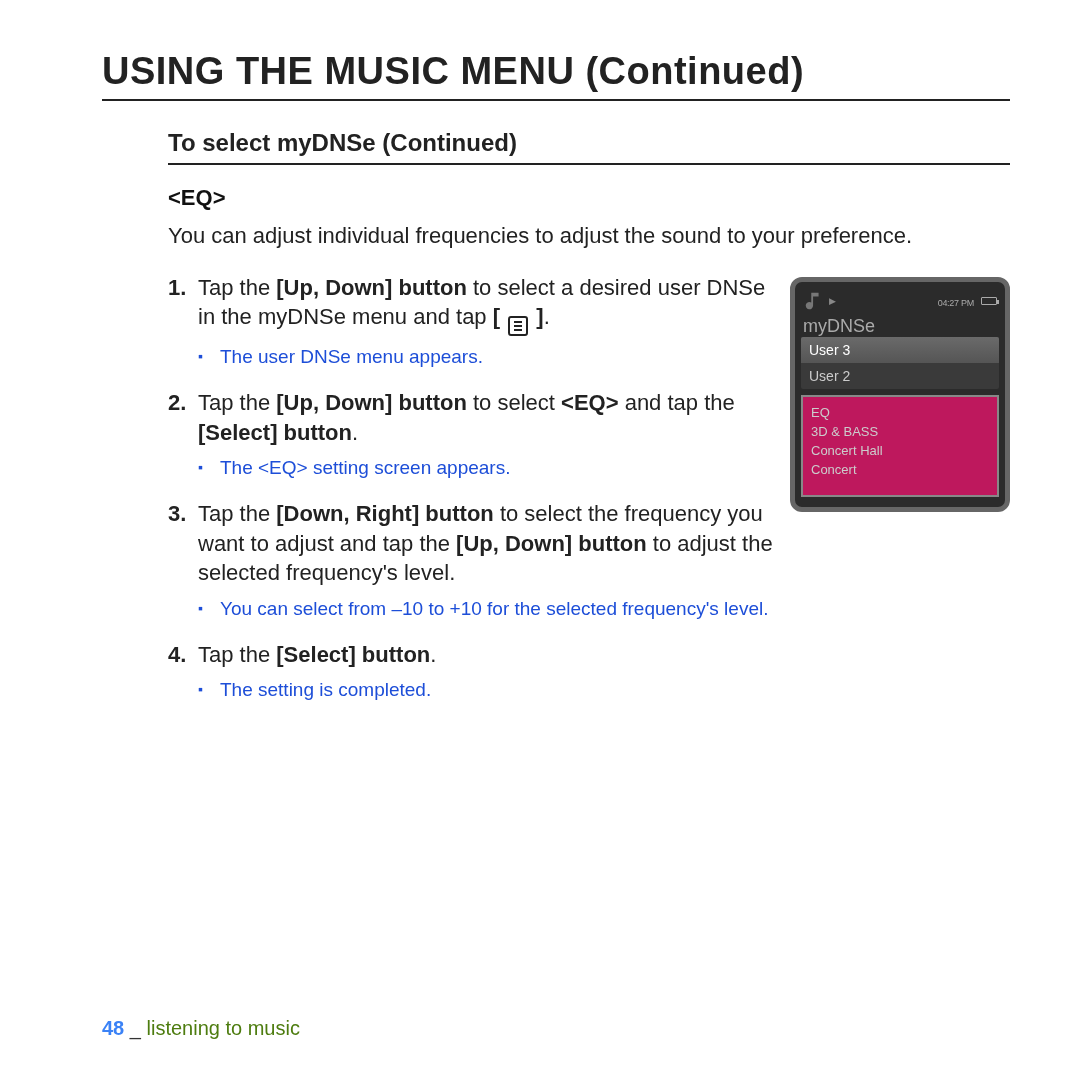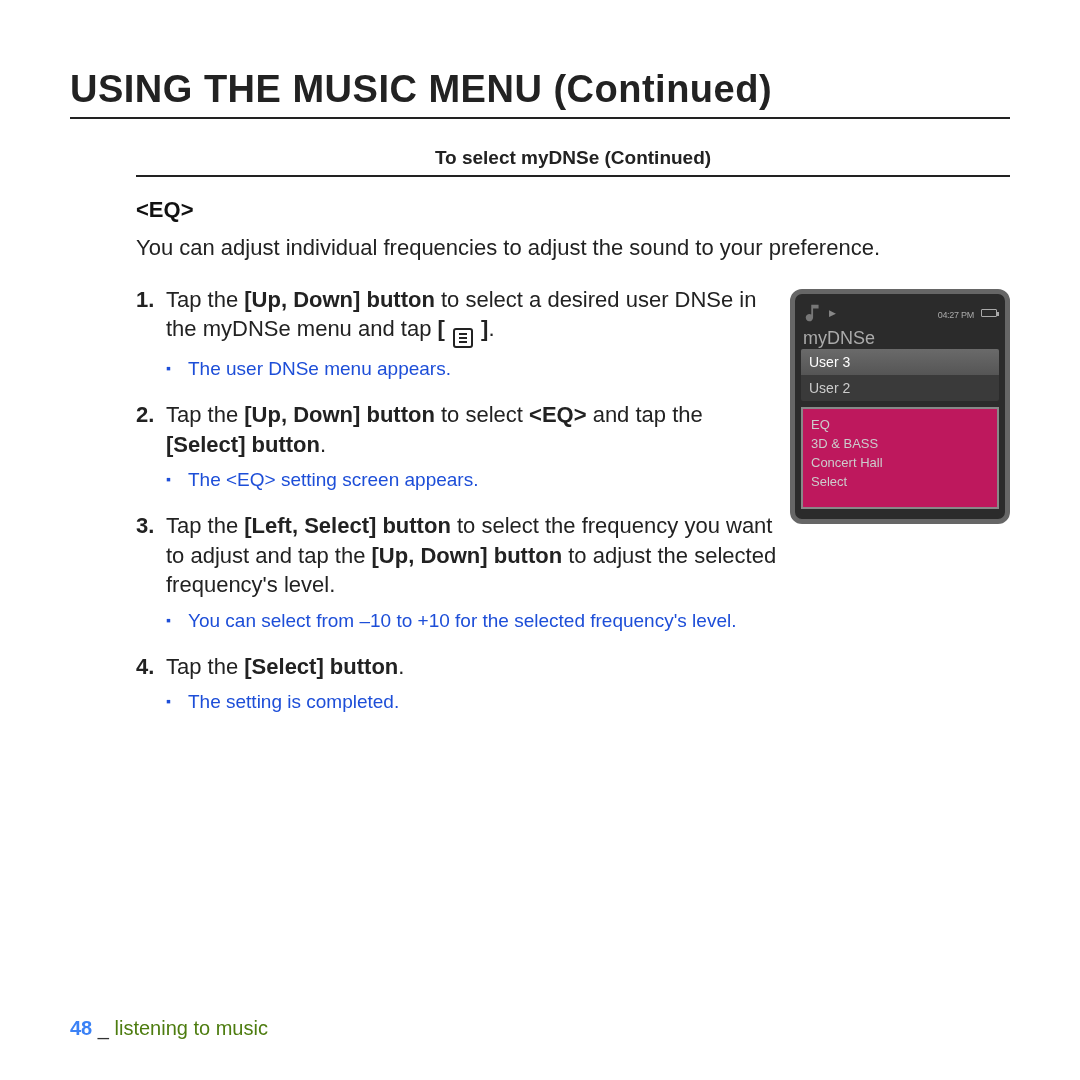--- a/index.html
+++ b/index.html
@@ -1,20 +1,20 @@
 <!DOCTYPE html>
 <html><head>
 <meta charset="utf-8">
 <style>
   * { box-sizing: border-box; margin: 0; padding: 0; }
   html, body { width: 1080px; height: 1080px; background: #fff; font-family: Arial, Helvetica, sans-serif; color: #222; }
-  .page { padding: 68px 70px 0 70px; position: relative; height: 100%; }
+  .page { padding: 50px 70px 0 70px; position: relative; height: 100%; margin-left: 32px; }
   .h1 { font-size: 38px; font-weight: bold; letter-spacing: 0.5px; border-bottom: 2px solid #222; padding-bottom: 6px; margin-bottom: 28px; }
   .h2-wrap { padding-left: 66px; }
-  .h2 { font-size: 19px; font-weight: bold; border-bottom: 2px solid #222; padding-bottom: 6px; margin-bottom: 20px; text-align: center; }
+  .h2 { font-size: 24px; font-weight: bold; border-bottom: 2px solid #222; padding-bottom: 6px; margin-bottom: 20px; }
   .body { padding-left: 66px; padding-right: 0; }
   .h3 { font-size: 22px; font-weight: bold; margin-bottom: 10px; color: #111; }
   .intro { font-size: 22px; line-height: 1.35; margin-bottom: 22px; max-width: 880px; }
   .content-row { display: flex; align-items: flex-start; gap: 13px; }
   .text-col { flex: 1; }
   ol.steps { list-style: none; counter-reset: step; font-size: 22px; line-height: 1.35; }
   ol.steps > li { counter-increment: step; position: relative; padding-left: 30px; margin-bottom: 18px; }
   ol.steps > li::before { content: counter(step) "."; font-weight: bold; position: absolute; left: 0; }
   .b { font-weight: bold; }
   ul.sub { list-style: none; margin-top: 8px; }
@@ -71,21 +71,21 @@
           </li>
 
           <li>
             <span>Tap the </span><span class="b">[Up, Down] button</span><span> to select </span><span class="b">&lt;EQ&gt;</span><span> and tap the </span><span class="b">[Select] button</span><span>.</span>
             <ul class="sub">
               <li>The &lt;EQ&gt; setting screen appears.</li>
             </ul>
           </li>
 
           <li>
-            <span>Tap the </span><span class="b">[Left, Select] button</span><span> to select the frequency you want to adjust and tap the </span><span class="b">[Up, Down] button</span><span> to adjust the selected frequency's level.</span>
+            <span>Tap the </span><span class="b">[Down, Right] button</span><span> to select the frequency you want to adjust and tap the </span><span class="b">[Up, Down] button</span><span> to adjust the selected frequency's level.</span>
             <ul class="sub">
               <li>You can select from –10 to +10 for the selected frequency's level.</li>
             </ul>
           </li>
 
           <li>
             <span>Tap the </span><span class="b">[Select] button</span><span>.</span>
             <ul class="sub">
               <li>The setting is completed.</li>
             </ul>
@@ -109,21 +109,21 @@
         </div>
         <div class="dev-title">myDNSe</div>
         <div class="dev-list">
           <div class="dev-row sel">User 3</div>
           <div class="dev-row">User 2</div>
         </div>
         <div class="dev-sub">
           <div>EQ</div>
           <div>3D &amp; BASS</div>
           <div>Concert Hall</div>
-          <div>Select</div>
+          <div>Concert</div>
         </div>
       </div>
     </div>
   </div>
 
   <div class="footer">
     <span class="pn">48</span><span> _ </span><span class="sec">listening to music</span>
   </div>
 </div>
 

